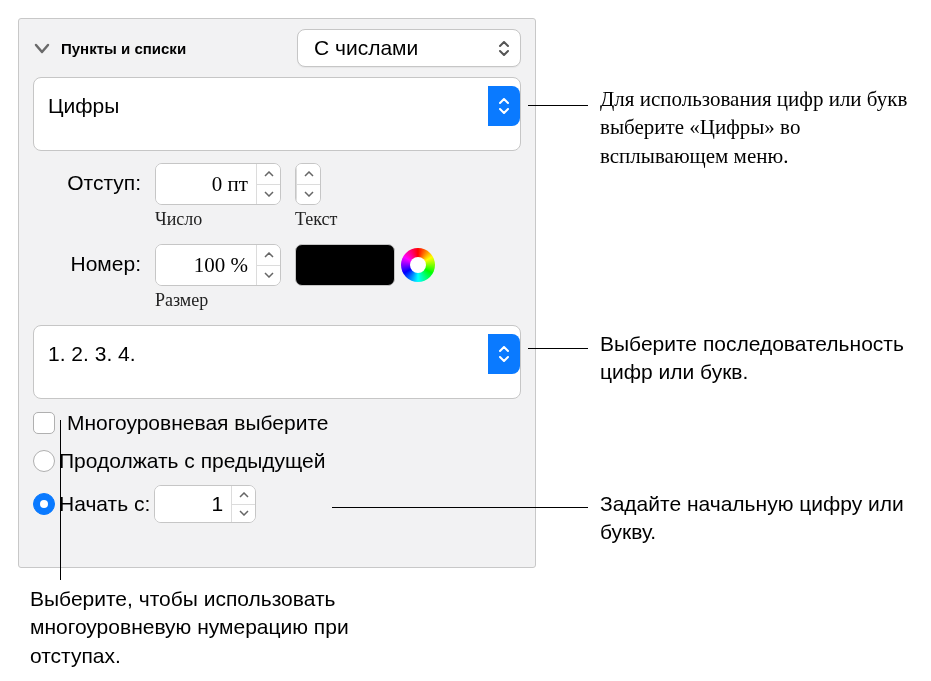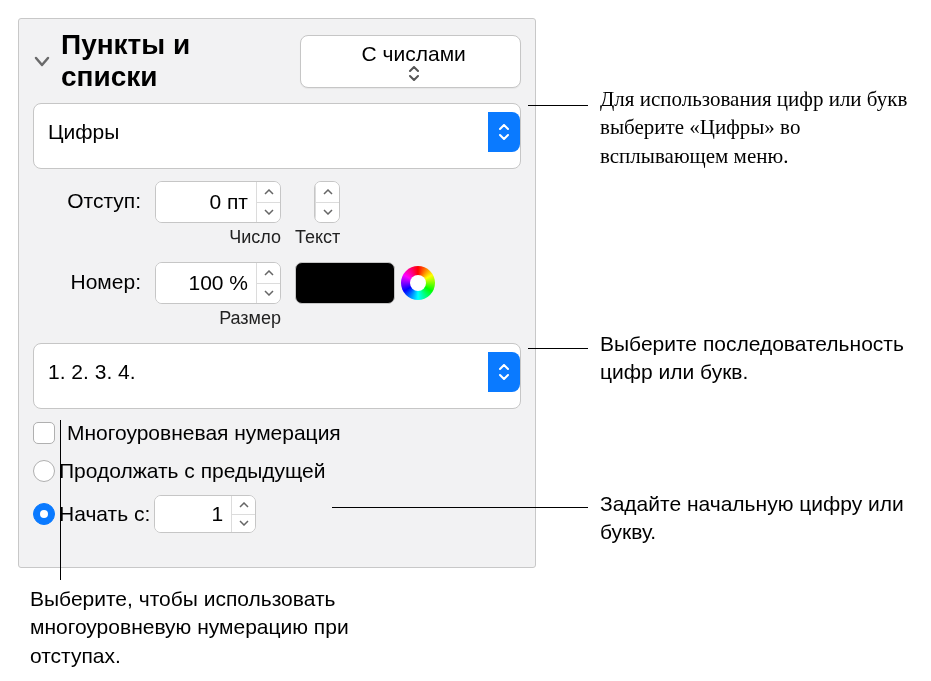--- a/index.html
+++ b/index.html
@@ -23,47 +23,46 @@
       border-radius: 3px;
       padding: 10px 14px;
     }
     .section-header {
       display: flex;
       align-items: center;
       gap: 10px;
       margin-bottom: 10px;
     }
     .disclosure-icon svg { width: 18px; height: 18px; display: block; }
-    .section-title { font-weight: 600; font-size: 28px; }
+    .section-title { font-weight: 600; font-size: 15px; }
     .main-dropdown {
       margin-left: auto;
       display: flex;
       align-items: center;
       background: #fff;
       border: 1px solid #c6c6c6;
       border-radius: 8px;
       padding: 6px 10px 6px 16px;
       box-shadow: 0 1px 1px rgba(0,0,0,0.05);
       width: 224px;
       justify-content: space-between;
       font-size: 21px;
-      flex-direction: column;
     }
     .chevrons {
       display: flex; flex-direction: column; gap: 1px;
     }
     .chevrons svg { width: 12px; height: 7px; display: block; }
     .full-dropdown {
       display: flex;
       align-items: center;
       justify-content: space-between;
       background: #fff;
       border: 1px solid #c6c6c6;
       border-radius: 8px;
-      padding: 8px 0 16px 14px;
+      padding: 8px 0 24px 14px;
       margin-bottom: 12px;
       font-size: 21px;
     }
     .full-dropdown .stepper-btn {
       background: #0a7aff;
       color: #fff;
       border-radius: 0 8px 8px 0;
       width: 32px;
       height: 40px;
       display: flex;
@@ -81,21 +80,22 @@
     }
     .row-label {
       text-align: right;
       width: 108px;
       font-size: 21px;
       padding-top: 8px;
     }
     .stepper-group {
       display: flex;
       flex-direction: column;
-      align-items: flex-end;
+      align-items: flex-start;
+      font-family: Liberation Serif, serif;
     }
     .stepper-input {
       display: flex;
       align-items: stretch;
       background: #fff;
       border: 1px solid #c6c6c6;
       border-radius: 7px;
       overflow: hidden;
       height: 42px;
     }
@@ -321,21 +321,21 @@
           <path d="M2 5 L6 1 L10 5" fill="none" stroke="#fff" stroke-width="2" stroke-linecap="round" stroke-linejoin="round"></path>
         </svg>
       <svg viewBox="0 0 12 7" width="12" height="7">
           <path d="M2 2 L6 6 L10 2" fill="none" stroke="#fff" stroke-width="2" stroke-linecap="round" stroke-linejoin="round"></path>
         </svg>
     </span>
   </div>
 
   <div class="checkbox-row">
     <div class="checkbox"></div>
-    <span>Многоуровневая нумерация</span>
+    <span>Многоуровневая выберите</span>
   </div>
 
   <div class="radio-row">
     <div class="radio"></div>
     <span>Продолжать с предыдущей</span>
   </div>
 
   <div class="radio-row">
     <div class="radio selected"></div>
     <span>Начать с:</span>

